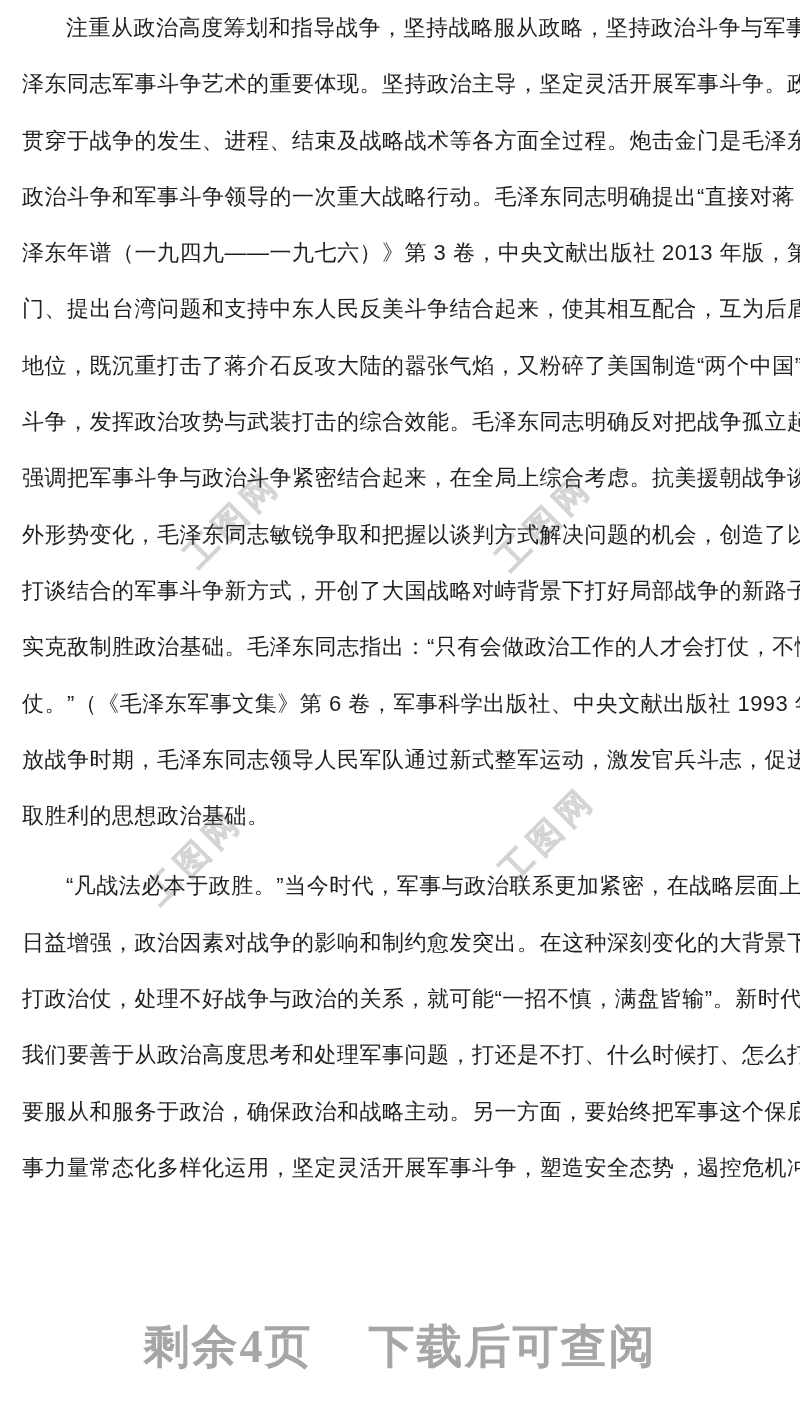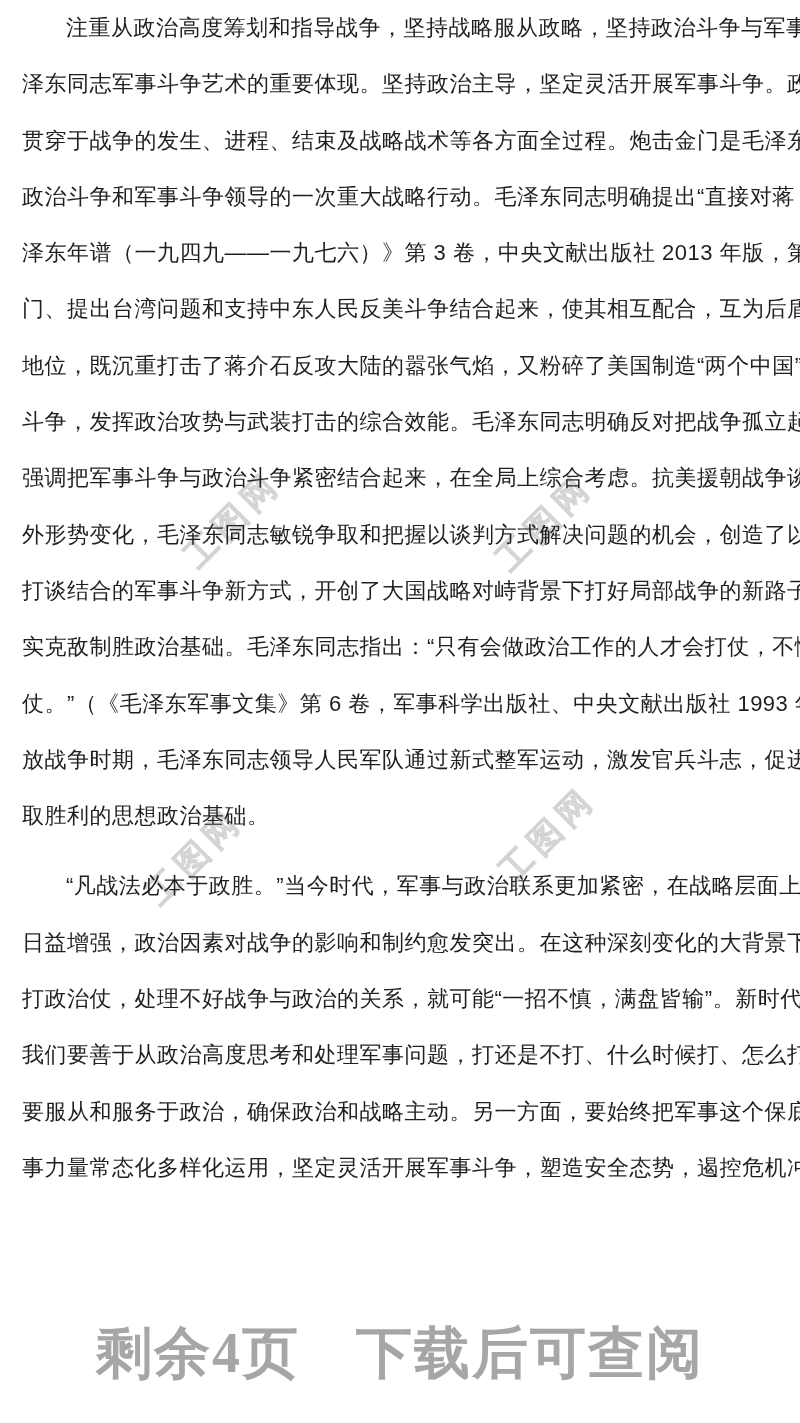--- a/index.html
+++ b/index.html
@@ -44,21 +44,21 @@
   }
   .wm1{left:233px;top:520px;}
   .wm2{left:545px;top:523px;}
   .wm3{left:195px;top:857px;}
   .wm4{left:548px;top:835px;}
   .footer{
     position:absolute;left:0;top:1316px;width:800px;
     text-align:center;
     font-family:"Liberation Serif","DejaVu Serif",serif;
     font-weight:bold;
-    font-size:56px;
+    font-size:46px;
     color:#a6a6a6;
     letter-spacing:2px;
     cursor:pointer;
   }
   .footer .pages{margin-right:56px;}
 </style>
 </head>
 <body>
 
 <div class="page">

